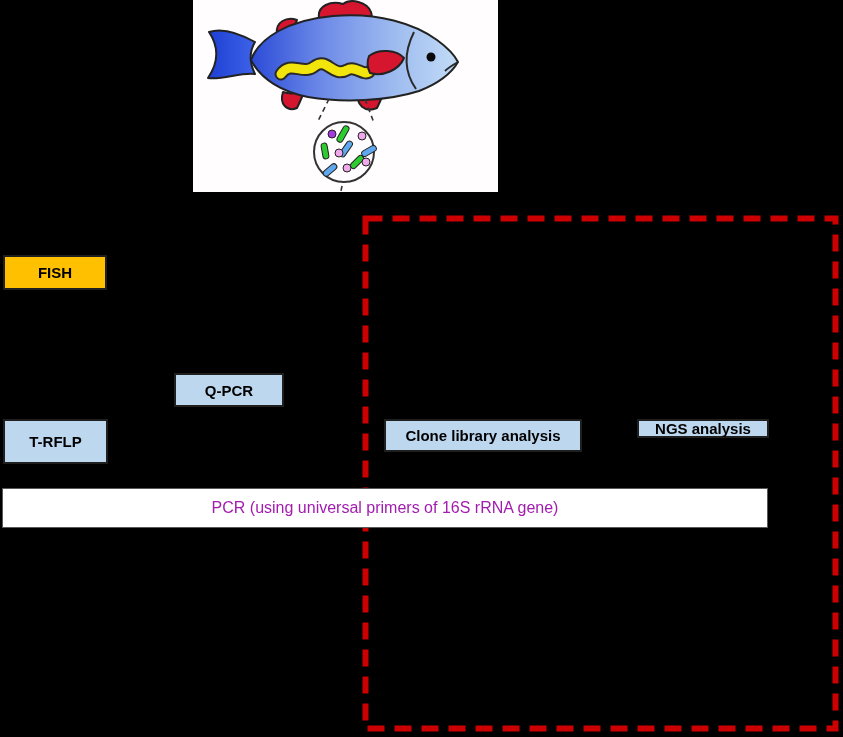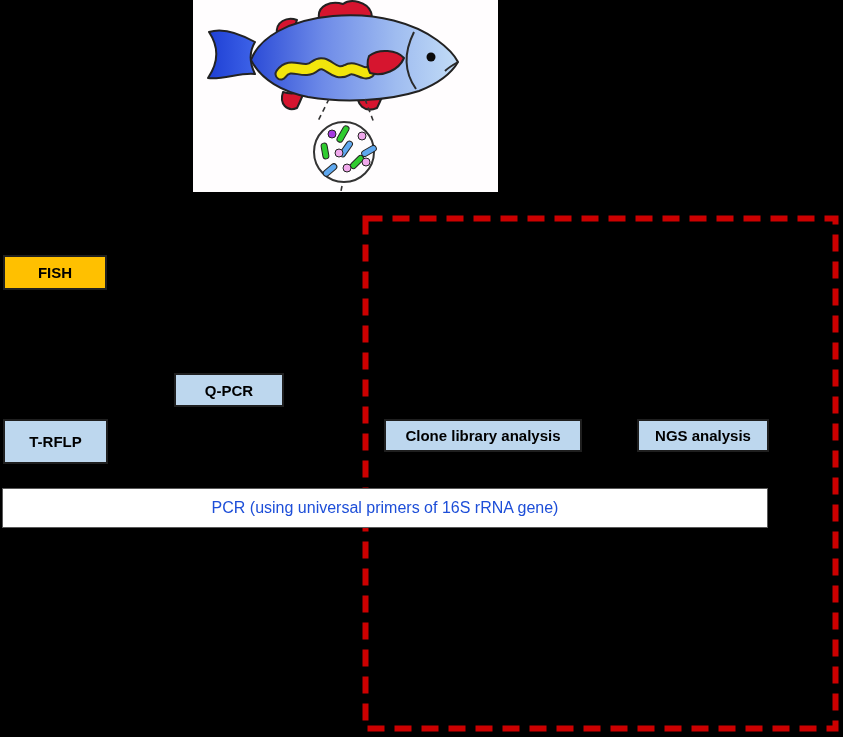--- a/index.html
+++ b/index.html
@@ -18,26 +18,26 @@
     box-sizing:border-box;border:2px solid #1f1f1f;
     font-weight:bold;font-size:15px;color:#000;text-align:center;
   }
   .box.blue{background:#BDD7EE;}
   .box.gold{background:#FFC000;}
   .box-fish {left:3px;  top:255px;width:104px;height:35px;}
   .box-qpcr {left:174px;top:326px;width:110px;height:34px;margin-top:47px;}
   .box-trflp{left:3px;  top:419px;width:105px;height:45px;}
   .box-dgge {left:199px;top:419px;width:103px;height:33px;}
   .box-clone{left:384px;top:419px;width:198px;height:33px;}
-  .box-ngs  {left:637px;top:419px;width:132px;height:33px;}
+  .box-ngs  {left:637px;top:419px;width:132px;height:19px;}
   .pcr-bar{
     position:absolute;left:2px;top:488px;width:766px;height:40px;
     box-sizing:border-box;background:#FFFFFF;border:1px solid #595959;
     display:flex;align-items:center;justify-content:center;
-    font-size:16px;font-weight:normal;color:#1d4ed8;
+    font-size:16px;font-weight:normal;color:#a21caf;
   }
 </style>
 </head>
 <body>
 
 <div class="stage">
 
   <div class="illustration">
     <svg viewBox="0 0 305 192">
       <defs>

